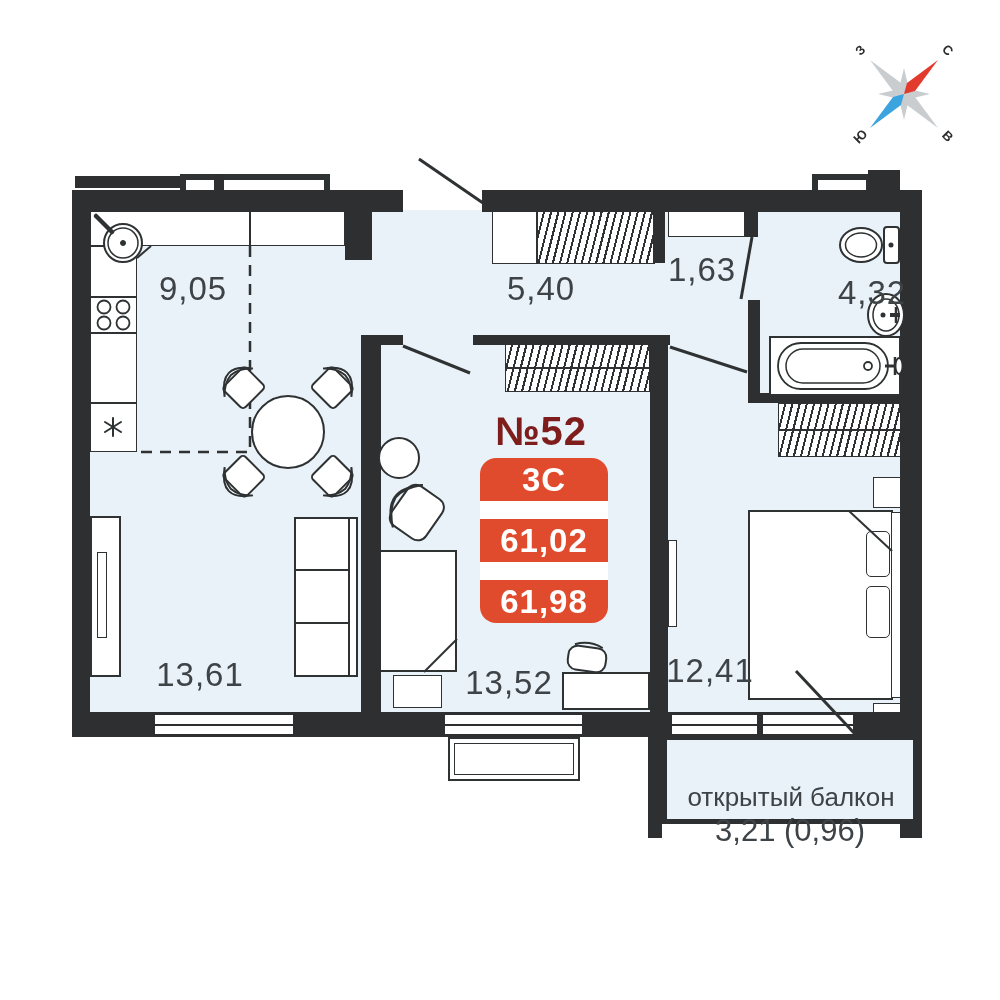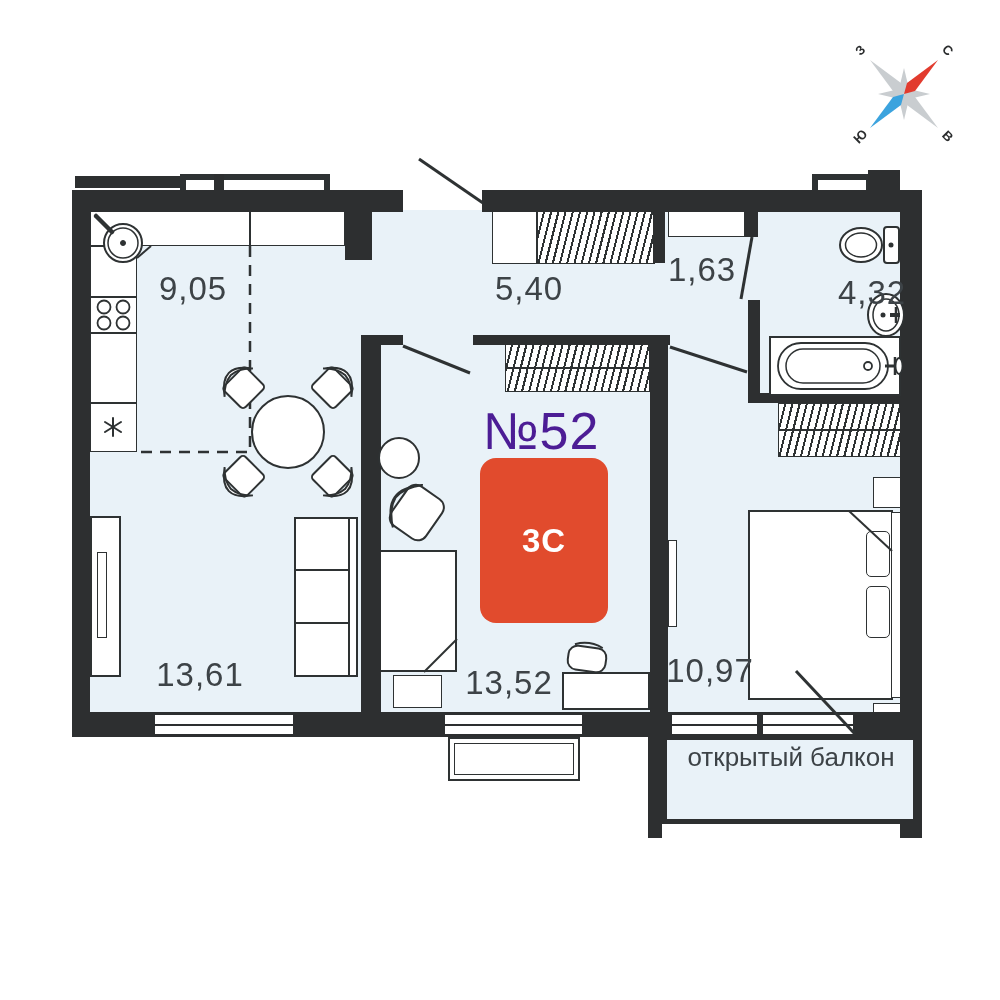--- a/index.html
+++ b/index.html
@@ -9,27 +9,27 @@
   .wall{position:absolute;background:#2d2f30;box-sizing:border-box;}
   .floor{position:absolute;background:#e9f2f8;}
   .wt{position:absolute;background:#ffffff;border:2px solid #2e3233;box-sizing:border-box;}
   .thin{border-width:1.5px;}
   .ln{position:absolute;background:#2e3233;}
   .win{position:absolute;background:#ffffff;border-top:3px solid #2d2f30;border-bottom:3px solid #2d2f30;box-sizing:border-box;}
   .win::after{content:"";position:absolute;left:0;right:0;top:50%;margin-top:-1px;height:2px;background:#2d2f30;}
   .hatch{background-image:repeating-linear-gradient(104deg,#ffffff 0 5px,#2e3233 5px 7px);}
   .lbl{position:absolute;transform:translate(-50%,-50%);font-size:33px;color:#3d4347;
        letter-spacing:1px;white-space:nowrap;}
-  .unit{position:absolute;transform:translate(-50%,-50%);font-size:52px;font-weight:normal;
-        color:#4c1d95;letter-spacing:1px;white-space:nowrap;}
+  .unit{position:absolute;transform:translate(-50%,-50%);font-size:40px;font-weight:bold;
+        color:#7f1d1d;letter-spacing:1px;white-space:nowrap;}
   .badge{position:absolute;left:480px;top:458px;width:128px;height:165px;border-radius:16px;
          overflow:hidden;background:#ffffff;display:flex;flex-direction:column;gap:18px;}
   .badge>div{flex:1;background:#e14b2d;color:#ffffff;display:flex;align-items:center;
          justify-content:center;font-weight:bold;font-size:33px;letter-spacing:1px;}
-  .bal{position:absolute;transform:translate(-50%,-50%);color:#3d4347;white-space:nowrap;}
+  .bal{position:absolute;transform:translate(-50%,-50%);color:#3d4347;white-space:nowrap;margin-top:40px;}
   svg{position:absolute;left:0;top:0;}
 </style>
 </head>
 <body>
 
 <div id="stage">
 
   <div class="floor" style="left:90px;top:210px;width:810px;height:502px"></div>
 
   <div class="wall" style="left:75px;top:176px;width:105px;height:12px"></div>
@@ -197,27 +197,30 @@
       <polygon points="34,-34 11,-3 0,0 3,-11" fill="#e23b2e"></polygon>
       <polygon points="-34,34 -11,3 0,0 -3,11" fill="#3ba3de"></polygon>
       <text x="0" y="0" transform="translate(-43,-43) rotate(-45)" font-size="13" font-weight="bold" fill="#2b2d2e" text-anchor="middle" dominant-baseline="middle">З</text>
       <text x="0" y="0" transform="translate(43,-43) rotate(45)" font-size="13" font-weight="bold" fill="#2b2d2e" text-anchor="middle" dominant-baseline="middle">С</text>
       <text x="0" y="0" transform="translate(-43,43) rotate(-45)" font-size="13" font-weight="bold" fill="#2b2d2e" text-anchor="middle" dominant-baseline="middle">Ю</text>
       <text x="0" y="0" transform="translate(43,43) rotate(45)" font-size="13" font-weight="bold" fill="#2b2d2e" text-anchor="middle" dominant-baseline="middle">В</text>
     </g>
   </svg>
 
   <div class="lbl" style="left:193px;top:289px">9,05</div>
-  <div class="lbl" style="left:529px;top:289px">5,40</div>
+  <div class="lbl" style="left:541px;top:289px">5,40</div>
   <div class="lbl" style="left:702px;top:270px">1,63</div>
   <div class="lbl" style="left:872px;top:293px">4,32</div>
   <div class="lbl" style="left:200px;top:675px">13,61</div>
   <div class="lbl" style="left:509px;top:683px">13,52</div>
-  <div class="lbl" style="left:710px;top:671px">10,97</div>
+  <div class="lbl" style="left:710px;top:671px">12,41</div>
 
   <div class="unit" style="left:541px;top:431px">№52</div>
   <div class="badge">
     <div>3С</div>
+    <div>61,02</div>
+    <div>61,98</div>
   </div>
 
   <div class="bal" style="left:791px;top:757px;font-size:26px">открытый балкон</div>
+  <div class="bal" style="left:790px;top:791px;font-size:31px">3,21 (0,96)</div>
 
 </div>
 
 </body></html>

